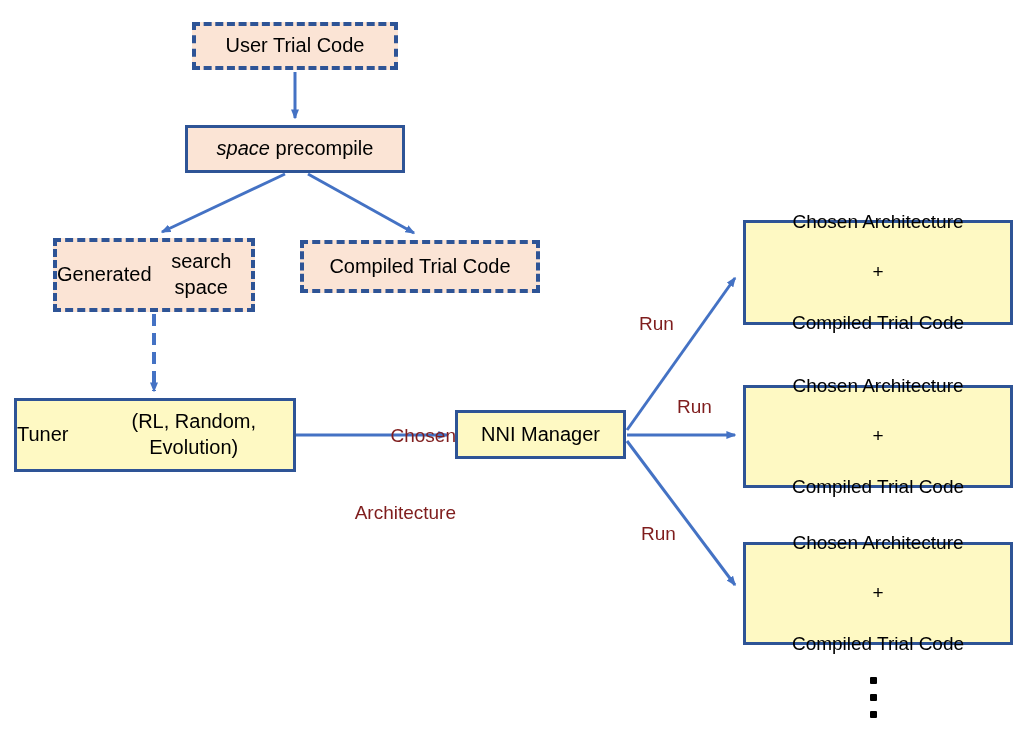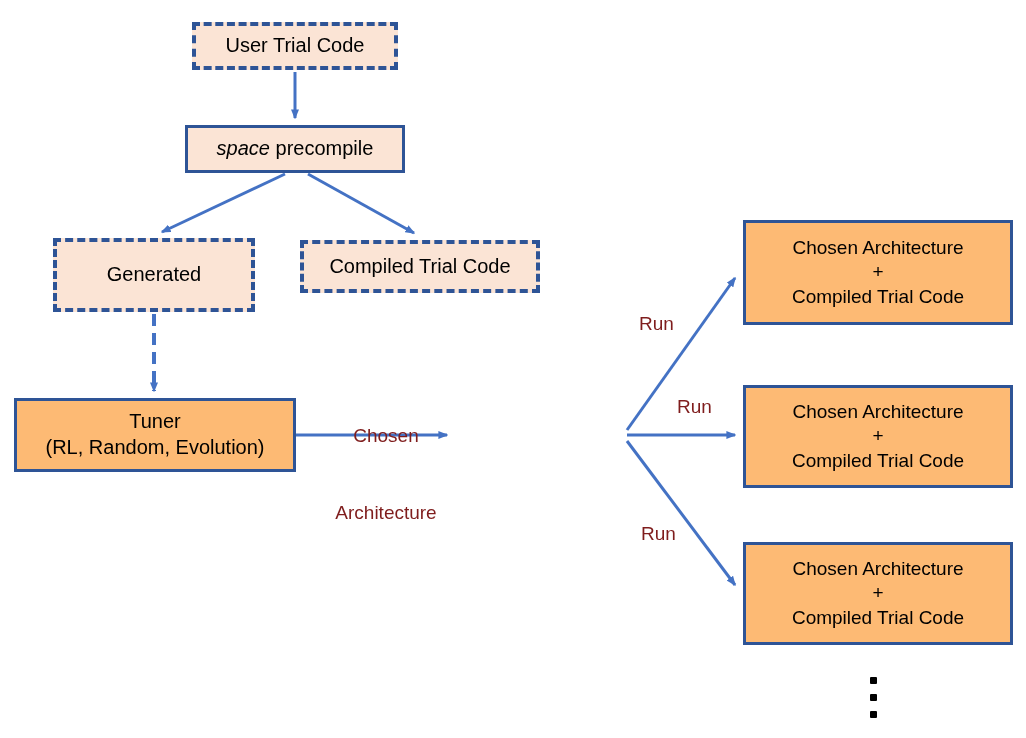--- a/index.html
+++ b/index.html
@@ -10,26 +10,26 @@
   }
   #canvas{position:absolute;inset:0;width:1026px;height:604px;}
   svg.edges{position:absolute;left:0;top:0;width:1026px;height:738px;pointer-events:none;}
 
   .node{
     position:absolute;box-sizing:border-box;
     display:flex;align-items:center;justify-content:center;
     text-align:center;line-height:1.28;
   }
   .peach{background:#FBE4D5;}
-  .blue{background:#fdba74;}
+  .blue{background:#fef9c3;gap:26px;}
   .solid{border:3px solid #2E5496;}
   .dashed{border:4px dashed #2E5496;}
 
   .lbl{position:absolute;white-space:pre;color:#7f1d1d;}
-  .lbl.center{text-align:center;}
+  .lbl.center{text-align:right;}
 
   .dots{position:absolute;display:flex;flex-direction:column;align-items:center;}
   .dots .grp{display:flex;flex-direction:column;align-items:center;}
   .dots .d{width:7px;height:7px;background:#000;border-radius:1px;margin:5px 0;}
   .dots .gap{height:12px;}
 </style>
 </head>
 <body>
 
 <div id="canvas">
@@ -66,31 +66,35 @@
   </div>
 
   <div class="node peach solid" style="left:185px;top:125px;width:220px;height:48px;font-size:20px;">
     <span>
       <i>space</i><span> precompile</span>
     </span>
   </div>
 
   <div class="node peach dashed" style="left:53px;top:238px;width:202px;height:74px;font-size:20px;">
     <span>Generated</span>
+    <span>search space</span>
   </div>
 
   <div class="node peach dashed" style="left:300px;top:240px;width:240px;height:53px;font-size:20px;">
     <span>Compiled Trial Code</span>
   </div>
 
-  <div class="node blue solid" style="left:14px;top:398px;width:282px;height:74px;font-size:20px;flex-direction:column;">
+  <div class="node blue solid" style="left:14px;top:398px;width:282px;height:74px;font-size:20px;">
     <span>Tuner</span>
     <span>(RL, Random, Evolution)</span>
   </div>
 
+  <div class="node blue solid" style="left:455px;top:410px;width:171px;height:49px;font-size:20px;">
+    <span>NNI Manager</span>
+  </div>
 
   <div class="node blue solid" style="left:743px;top:220px;width:270px;height:105px;font-size:19px;flex-direction:column;">
     <span>Chosen Architecture</span>
     <span>+</span>
     <span>Compiled Trial Code</span>
   </div>
 
   <div class="node blue solid" style="left:743px;top:385px;width:270px;height:103px;font-size:19px;flex-direction:column;">
     <span>Chosen Architecture</span>
     <span>+</span>

